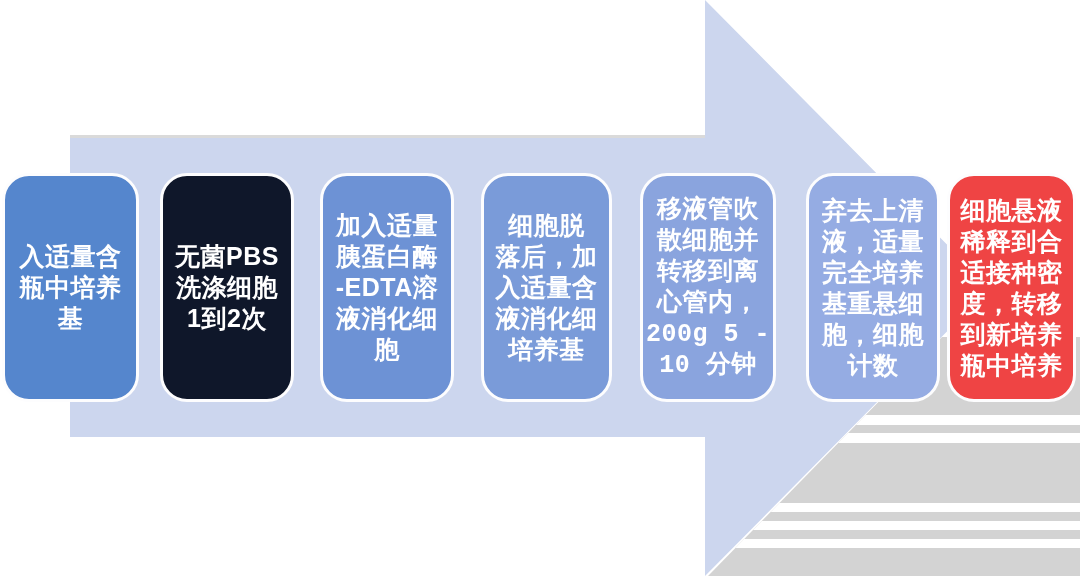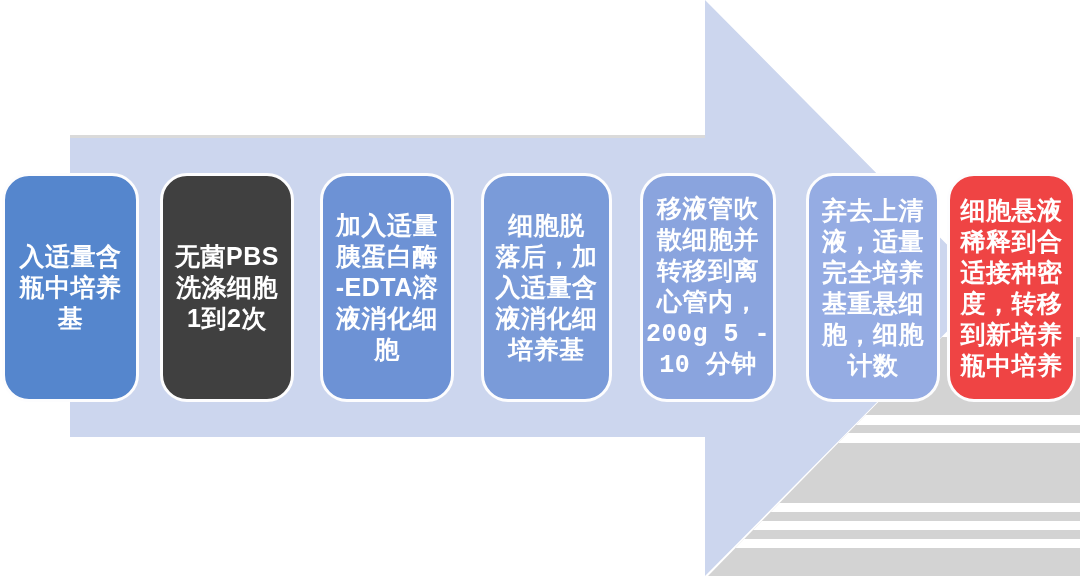--- a/index.html
+++ b/index.html
@@ -69,21 +69,21 @@
   </div>
 
   <div class="flow-arrow" style="background: rgb(204, 214, 238);"></div>
   <div class="arrow-top-edge" style="background: rgb(218, 218, 218);"></div>
 
   <div class="step-box s1" style="background: rgb(85, 134, 205);">
     <div class="step-label">入适量含
 瓶中培养
 基</div>
   </div>
-  <div class="step-box s2" style="background: #404040; justify-content: center;">
+  <div class="step-box s2" style="background: #0f172a; justify-content: center;">
     <div class="step-label">无菌PBS
 洗涤细胞
 1到2次</div>
   </div>
   <div class="step-box s3" style="background: rgb(109, 146, 213);">
     <div class="step-label">加入适量
 胰蛋白酶
 -EDTA溶
 液消化细
 胞</div>

